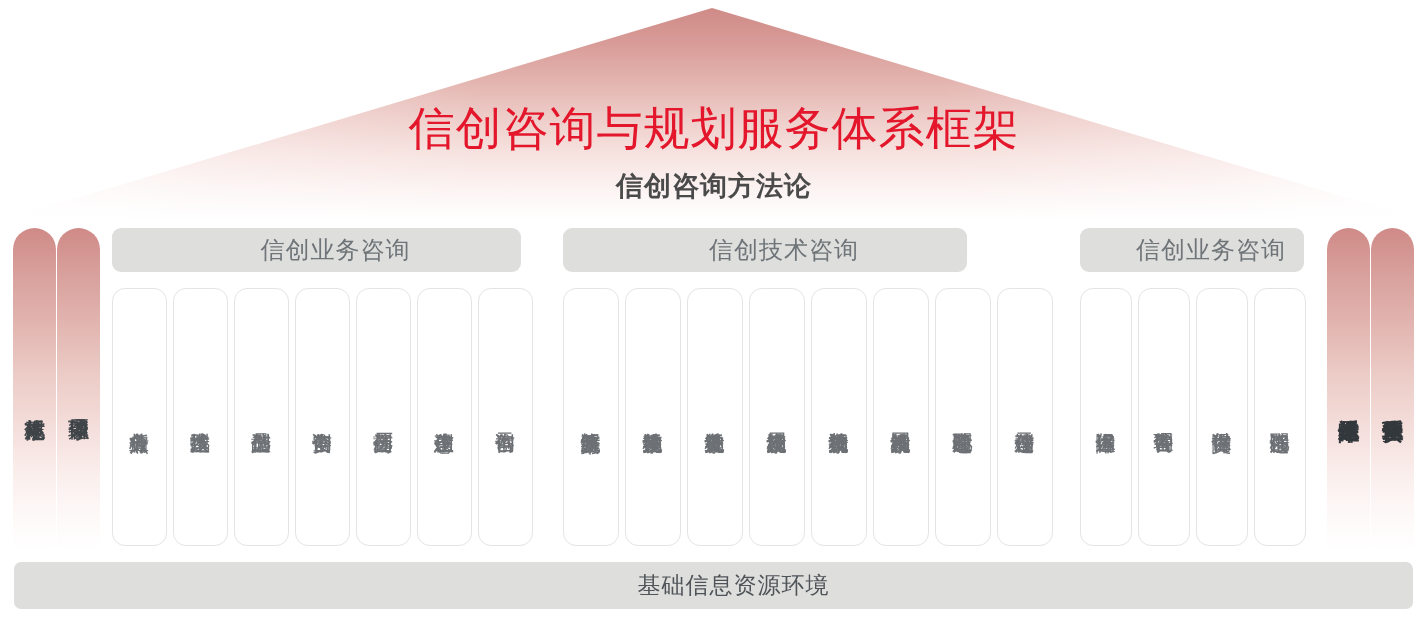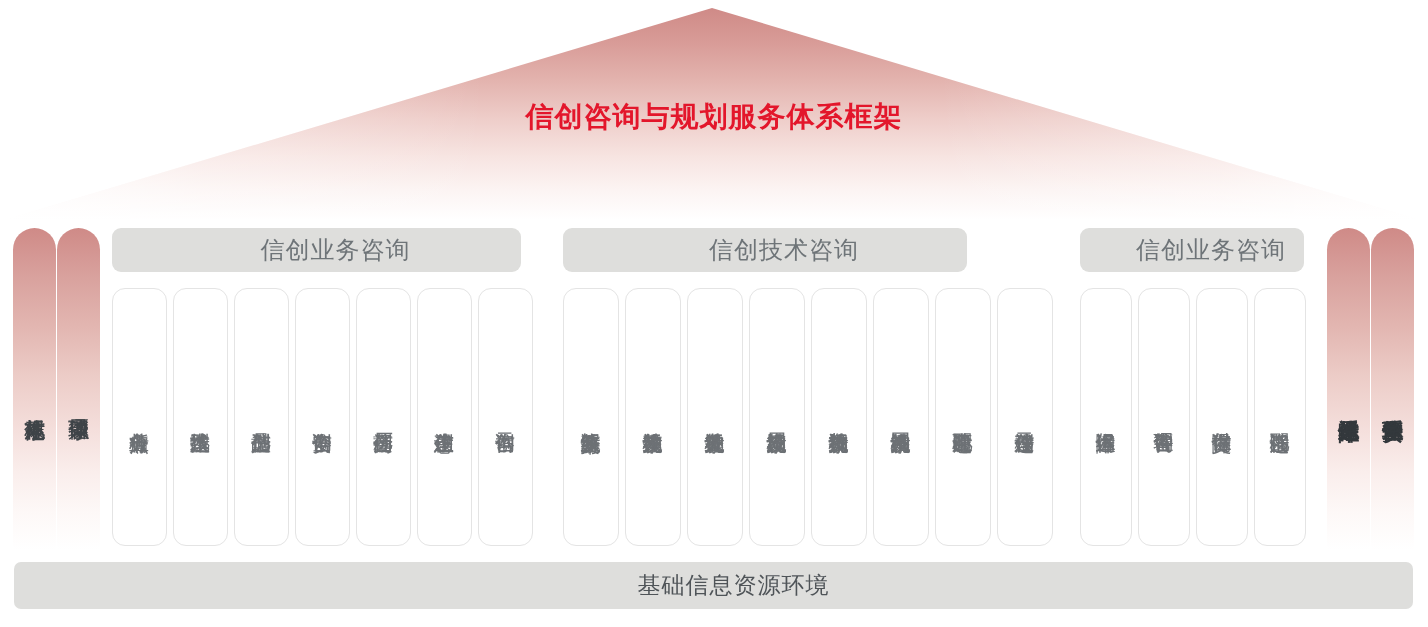--- a/index.html
+++ b/index.html
@@ -13,21 +13,21 @@
 
   
   #roof {
     position: absolute; left: 0; top: 0; width: 1428px; height: 222px;
   }
   #roof svg { display: block; width: 1428px; height: 222px; }
 
   #roof-title {
     position: absolute; left: 0; top: 98px; width: 1428px;
     text-align: center;
-    font-size: 28px; font-weight: bold; letter-spacing: 1px;
+    font-size: 46px; font-weight: normal; letter-spacing: 1px;
     color: #e3162b;
     white-space: nowrap;
   }
   #roof-subtitle {
     position: absolute; left: 0; top: 168px; width: 1428px;
     text-align: center;
     font-size: 27px; font-weight: bold; letter-spacing: 1px;
     color: #4a4a4a;
     white-space: nowrap;
   }
@@ -124,20 +124,21 @@
           <stop offset="34%" stop-color="#ffffff" stop-opacity="0"></stop>
           <stop offset="66%" stop-color="#ffffff" stop-opacity="0"></stop>
           <stop offset="86%" stop-color="#ffffff" stop-opacity="0.30"></stop>
           <stop offset="100%" stop-color="#ffffff" stop-opacity="0.85"></stop>
         </linearGradient>
       </defs>
       <polygon points="712,8 1420,220 4,220" fill="url(#roofGrad)"></polygon>
       <polygon points="712,8 1420,220 4,220" fill="url(#roofFade)"></polygon>
     </svg>
     <div id="roof-title">信创咨询与规划服务体系框架</div>
+    <div id="roof-subtitle">信创咨询方法论</div>
   </div>
 
   <div class="pillar" id="pillar-0">
     <span class="pillar-label">标准规范体系</span>
   </div>
   <div class="pillar" id="pillar-1">
     <span class="pillar-label">项目管理体系</span>
   </div>
 
   <div class="pillar" id="pillar-2">

